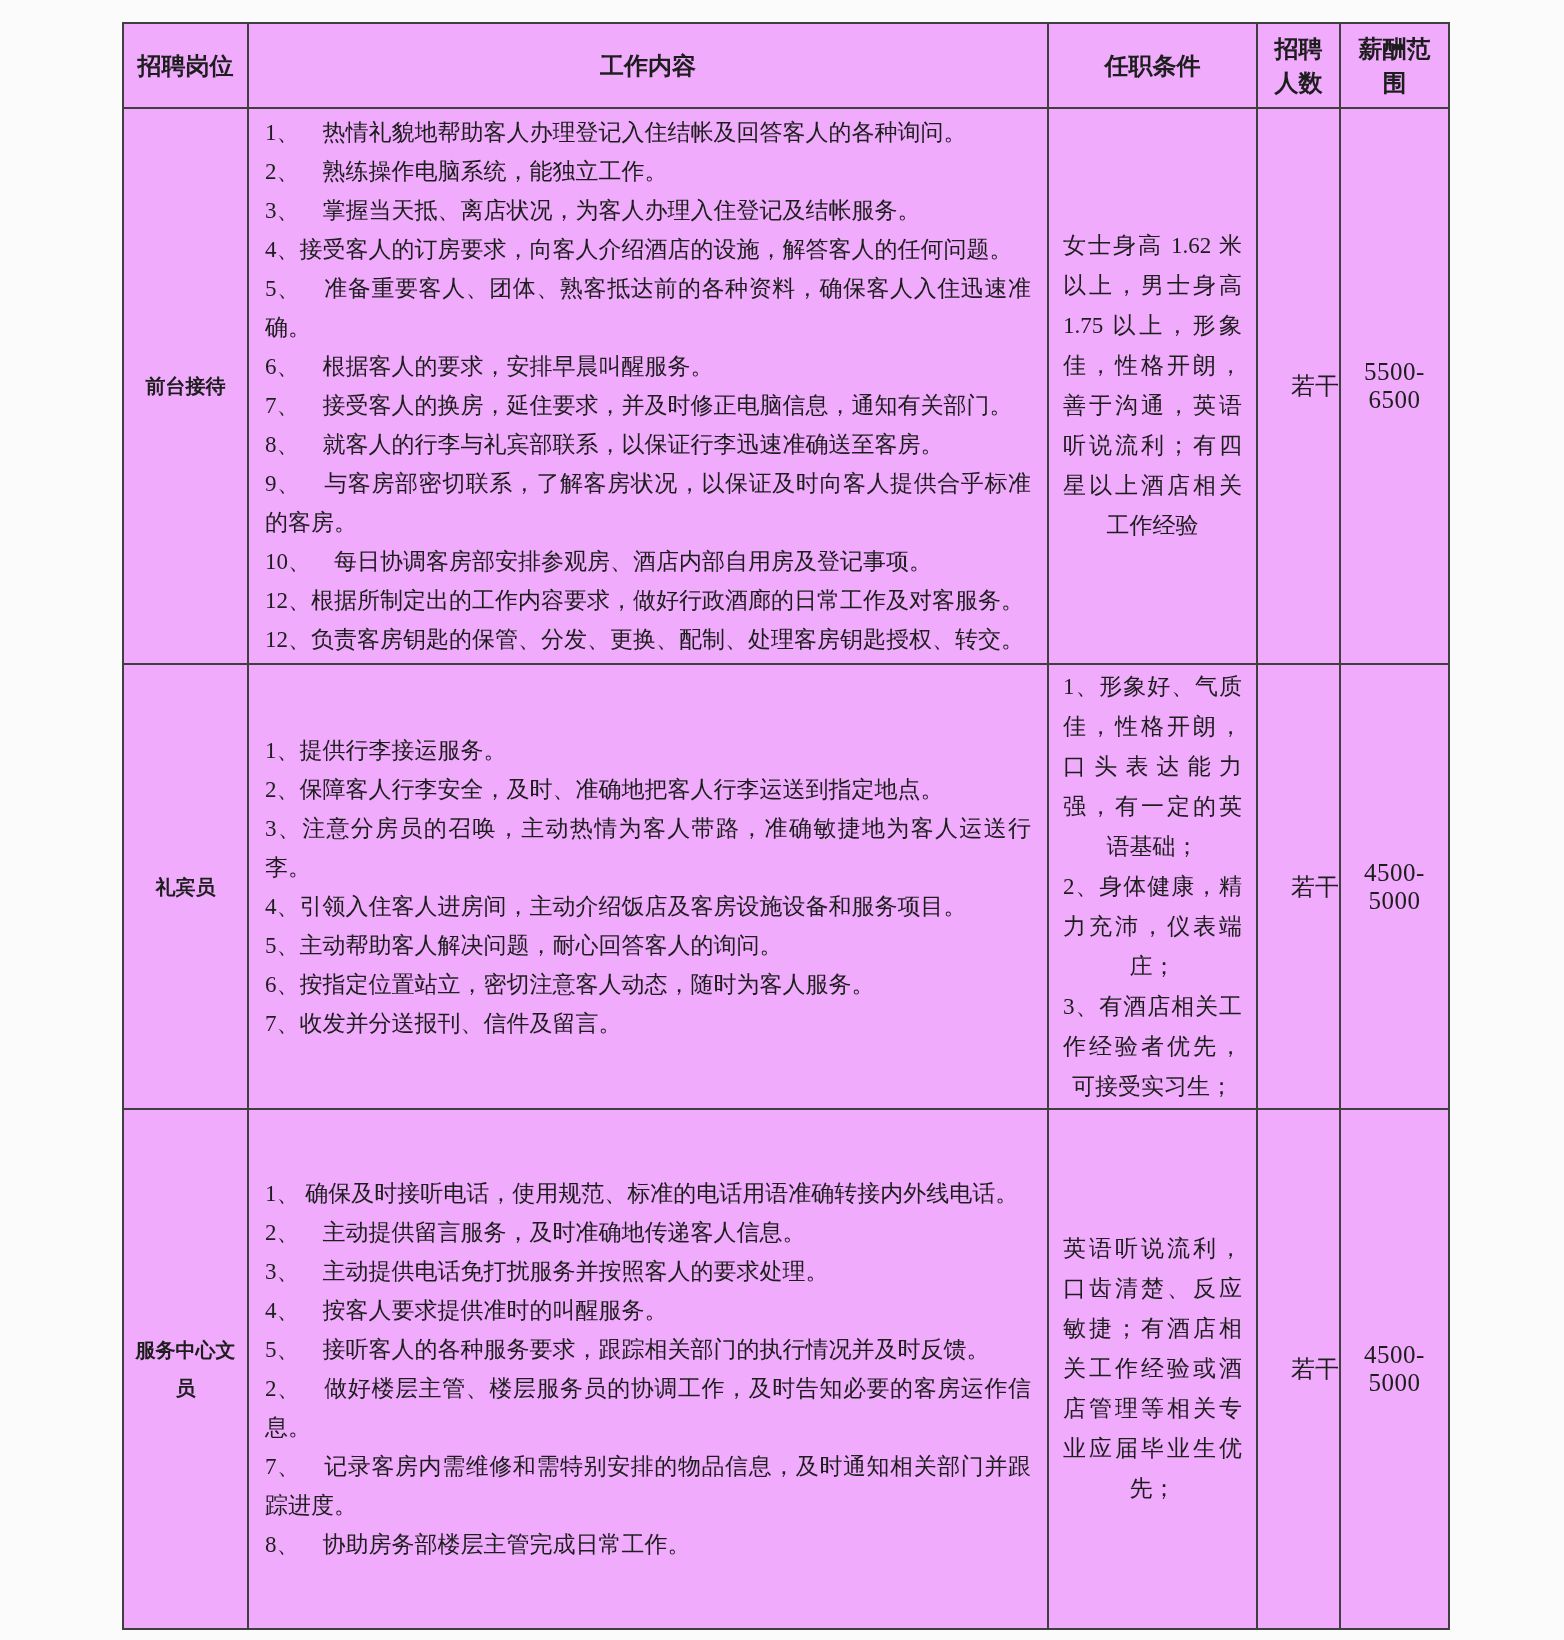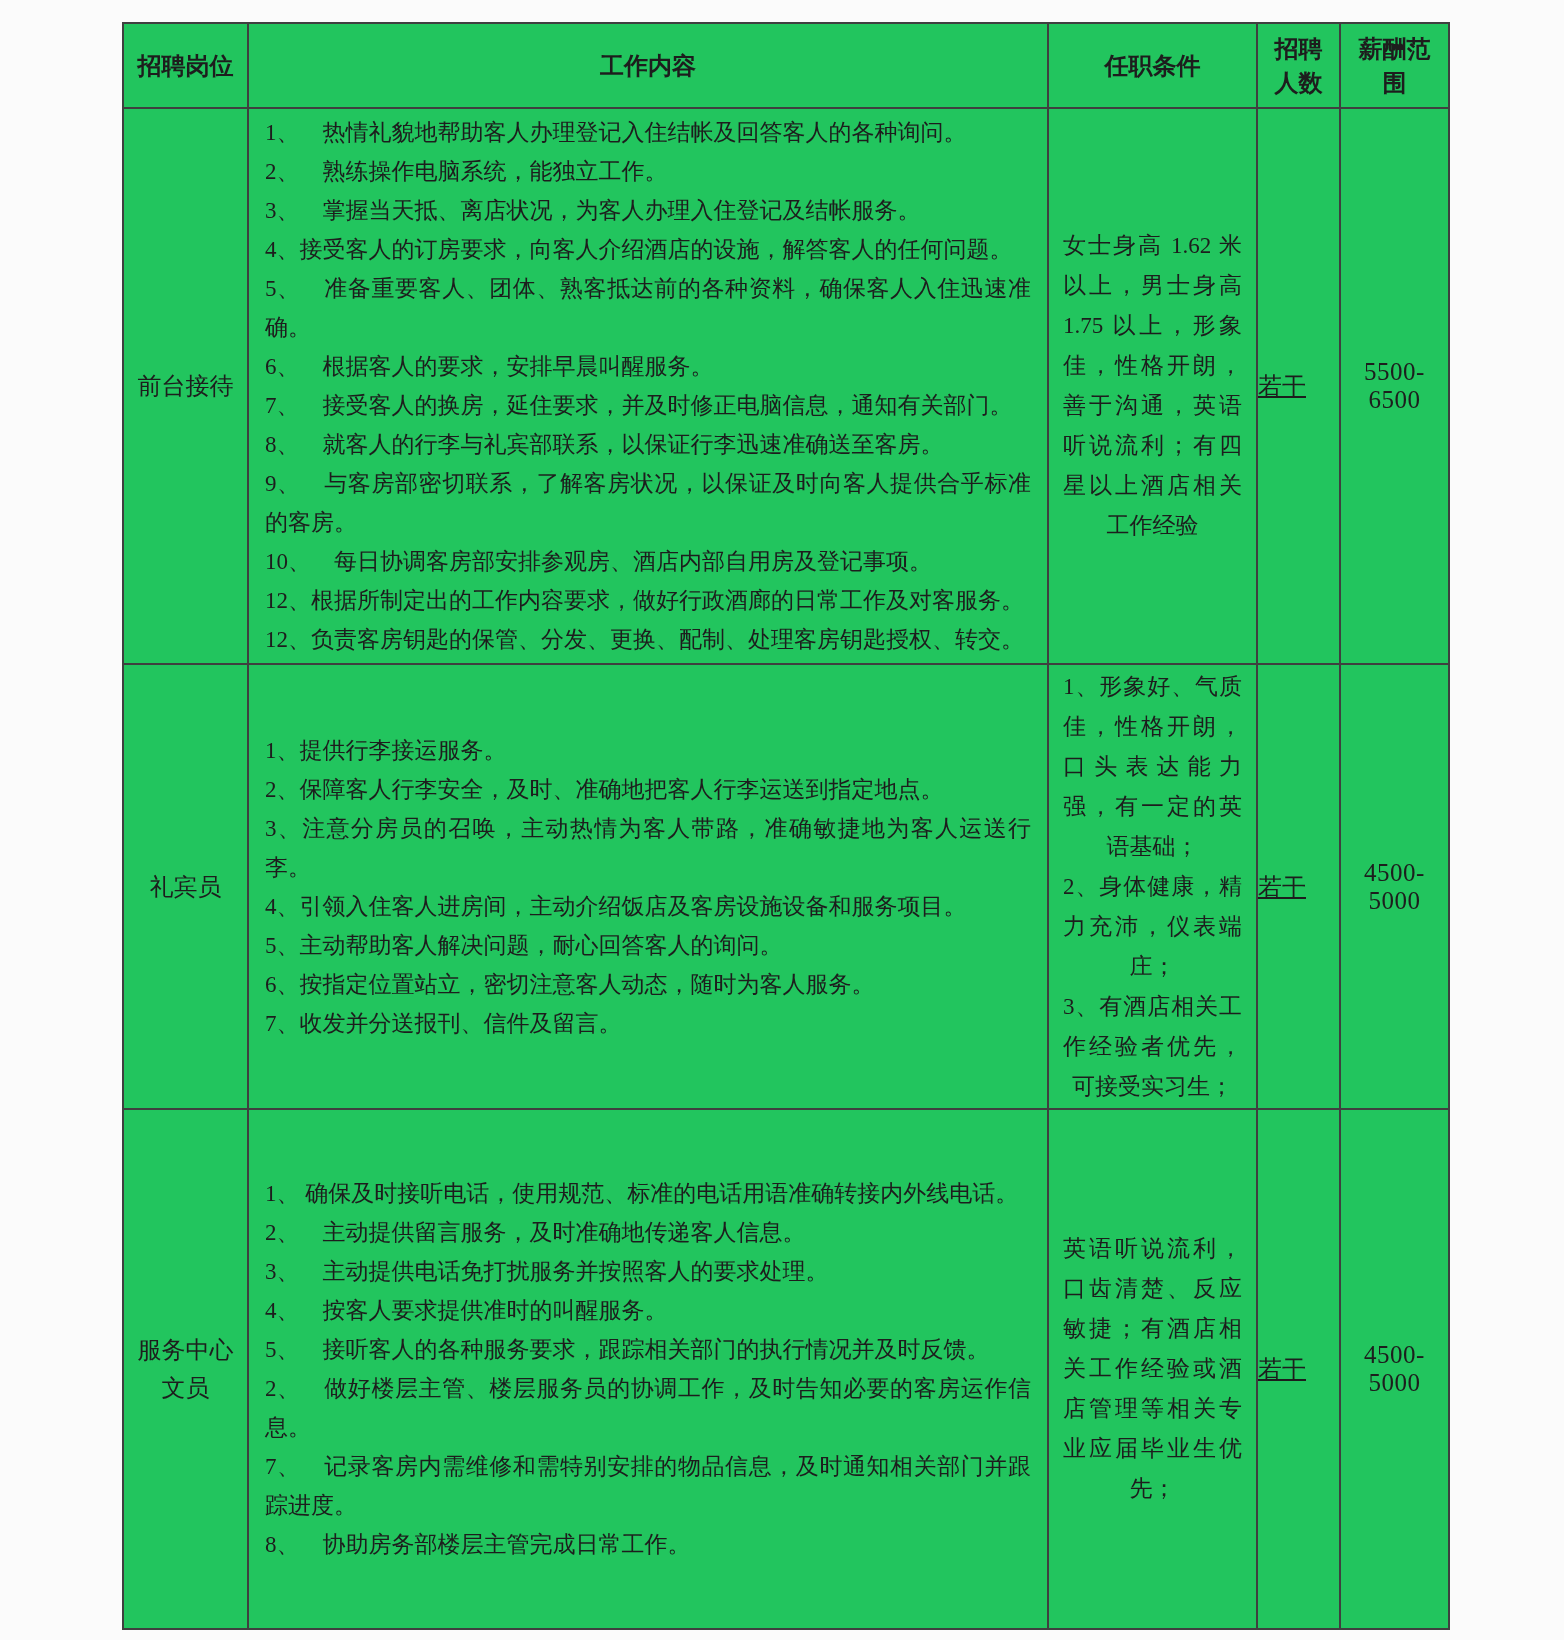--- a/index.html
+++ b/index.html
@@ -7,21 +7,21 @@
     width: 1564px; height: 1640px;
     background: #fbfbfb;
     font-family: "Liberation Serif", "DejaVu Serif", serif;
     color: #1d1d1d;
   }
   table.recruit {
     border-collapse: collapse;
     table-layout: fixed;
     width: 1326px;
     margin: 22px 0 8px 122px;
-    background: #22c55e;
+    background: #f0abfc;
   }
   col.c-pos   { width: 125px; }
   col.c-duty  { width: 800px; }
   col.c-req   { width: 209px; }
   col.c-num   { width: 83px;  }
   col.c-sal   { width: 109px; }
   th, td {
     border: 2px solid #3f3f3f;
     vertical-align: middle;
   }
@@ -30,22 +30,22 @@
   tr.r1  { height: 445px; }
   tr.r2  { height: 520px; }
   th {
     font-size: 24px;
     font-weight: bold;
     text-align: center;
     line-height: 34px;
     padding: 0 6px;
   }
   td.pos {
-    font-size: 24px;
-    font-weight: normal;
+    font-size: 20px;
+    font-weight: bold;
     text-align: center;
     line-height: 38px;
     padding: 0 8px;
   }
   td.duties {
     padding: 4px 16px;
   }
   .duty-line {
     font-size: 23px;
     line-height: 39px;
@@ -55,22 +55,21 @@
     padding: 0 14px;
   }
   .req-para {
     font-size: 23px;
     line-height: 40px;
     text-align: justify;
     text-align-last: center;
   }
   td.num {
     font-size: 24px;
-    text-align: left;
-    text-decoration: underline;
+    text-align: right;
   }
   td.sal {
     font-size: 25px;
     text-align: center;
     letter-spacing: 0.5px;
   }
 </style>
 </head>
 <body>
 

